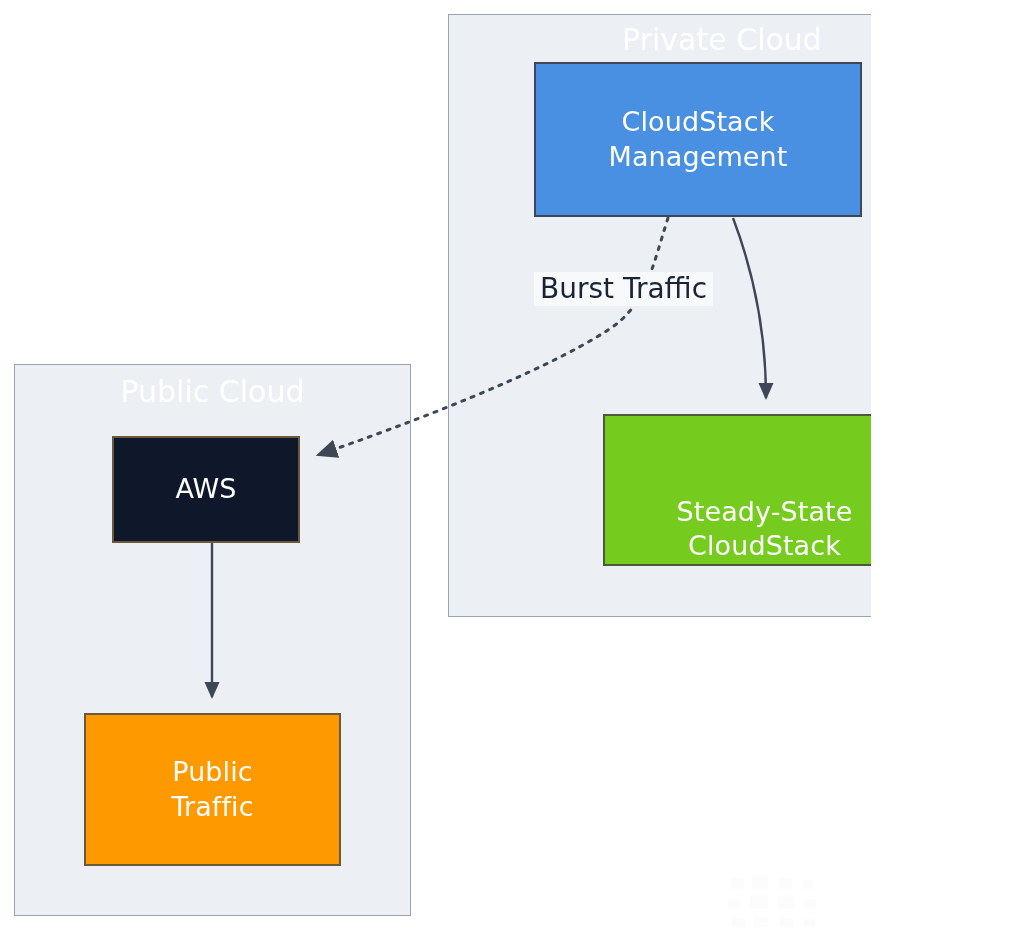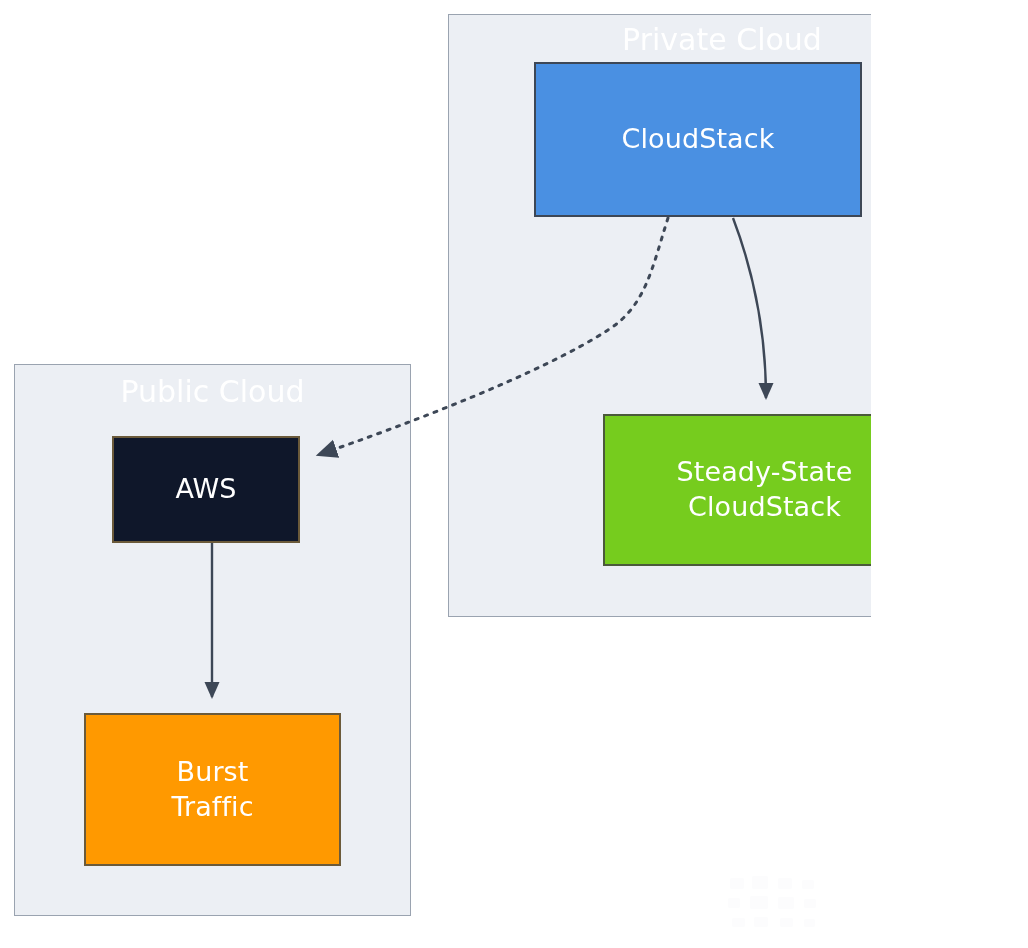--- a/index.html
+++ b/index.html
@@ -49,21 +49,21 @@
     justify-content: center;
     text-align: center;
     color: #ffffff;
     font-size: 27px;
     line-height: 1.28;
     letter-spacing: 0.1px;
   }
   .node span { display: block; }
 
   .node-blue   { background: #4a90e2; }
-  .node-green  { background: #76cc1e; border-color: #4a5a3a; }
+  .node-green  { background: #76cc1e; border-color: #4a5a3a; align-items: flex-end; }
   .node-orange { background: #ff9900; border-color: #6b5a3a; }
 
   
   #edges {
     position: absolute;
     left: 0; top: 0;
     width: 1028px;
     height: 948px;
     pointer-events: none;
     overflow: visible;
@@ -119,43 +119,45 @@
     <path id="path-burst-traffic" d="M 668,218 C 652,268 646,306 608,330 C 540,374 408,424 318,455" fill="none" stroke="#3d4756" stroke-width="3" stroke-dasharray="3,7" stroke-linecap="round" marker-end="url(#arrowhead)"></path>
 
     <path id="path-mgmt-steady" d="M 733,218 C 752,268 766,330 766,398" fill="none" stroke="#3d4756" stroke-width="2.4" marker-end="url(#arrowhead)"></path>
 
     <path id="path-aws-burst" d="M 212,543 L 212,697" fill="none" stroke="#3d4756" stroke-width="2.4" marker-end="url(#arrowhead)"></path>
   </svg>
 
   <div class="node node-blue" id="node-cloudstack-management" style="left: 534px; top: 62px; width: 328px; height: 155px; background: rgb(74, 144, 226); border-color: rgb(61, 71, 86); color: rgb(255, 255, 255);">
     <div>
       <span>CloudStack</span>
+      <span>Management</span>
     </div>
   </div>
 
   <div class="node node-green" id="node-steady-state-workloads" style="left: 603px; top: 414px; width: 323px; height: 152px; background: rgb(118, 204, 30); border-color: rgb(74, 90, 58); color: rgb(255, 255, 255);">
     <div>
       <span>Steady-State</span>
       <span>CloudStack</span>
     </div>
   </div>
 
   <div class="node node-orange" id="node-aws" style="left: 112px; top: 436px; width: 188px; height: 107px; background: #0f172a; border-color: rgb(107, 90, 58); color: rgb(255, 255, 255);">
     <div>
       <span>AWS</span>
     </div>
   </div>
 
   <div class="node node-orange" id="node-burst-capacity" style="left: 84px; top: 713px; width: 257px; height: 153px; background: rgb(255, 153, 0); border-color: rgb(107, 90, 58); color: rgb(255, 255, 255);">
     <div>
-      <span>Burst</span>
+      <span>Public</span>
       <span>Traffic</span>
     </div>
   </div>
 
+  <div class="edge-label" id="label-burst-traffic" style="left: 534px; top: 272px; color: rgb(27, 36, 54); background: rgb(247, 249, 251);">Burst Traffic</div>
 
   <div id="watermark">
     <div style="left:4px;  top:2px;  width:14px; height:11px;"></div>
     <div style="left:26px; top:0px;  width:16px; height:13px;"></div>
     <div style="left:52px; top:2px;  width:14px; height:11px;"></div>
     <div style="left:76px; top:4px;  width:12px; height:9px;"></div>
     <div style="left:2px;  top:22px; width:12px; height:10px;"></div>
     <div style="left:24px; top:20px; width:18px; height:13px;"></div>
     <div style="left:52px; top:21px; width:16px; height:12px;"></div>
     <div style="left:78px; top:23px; width:12px; height:9px;"></div>

